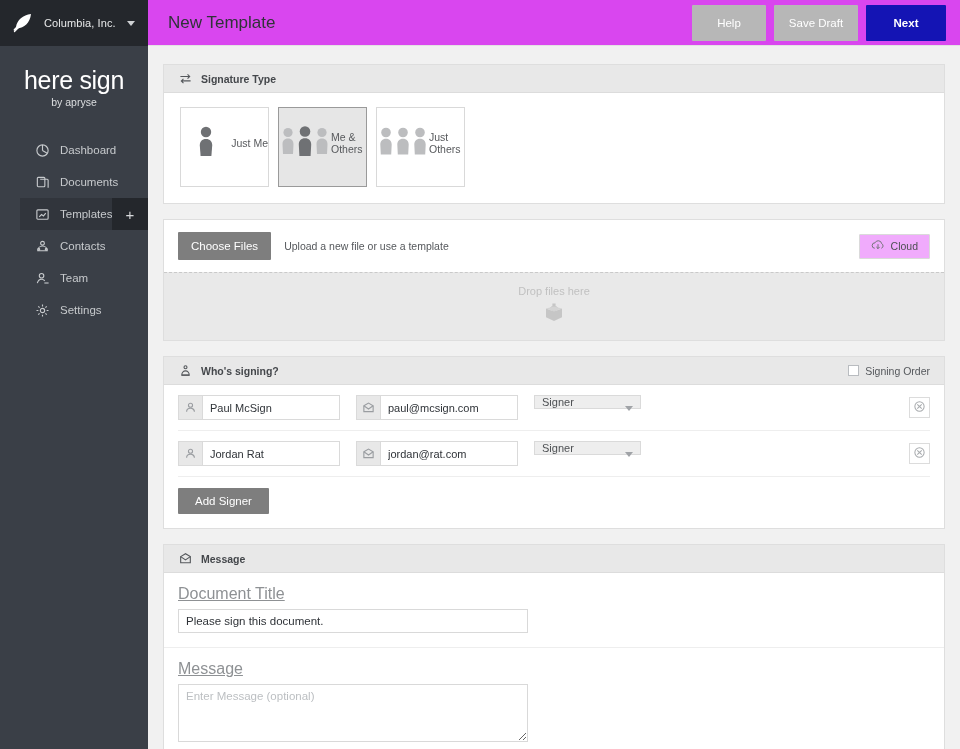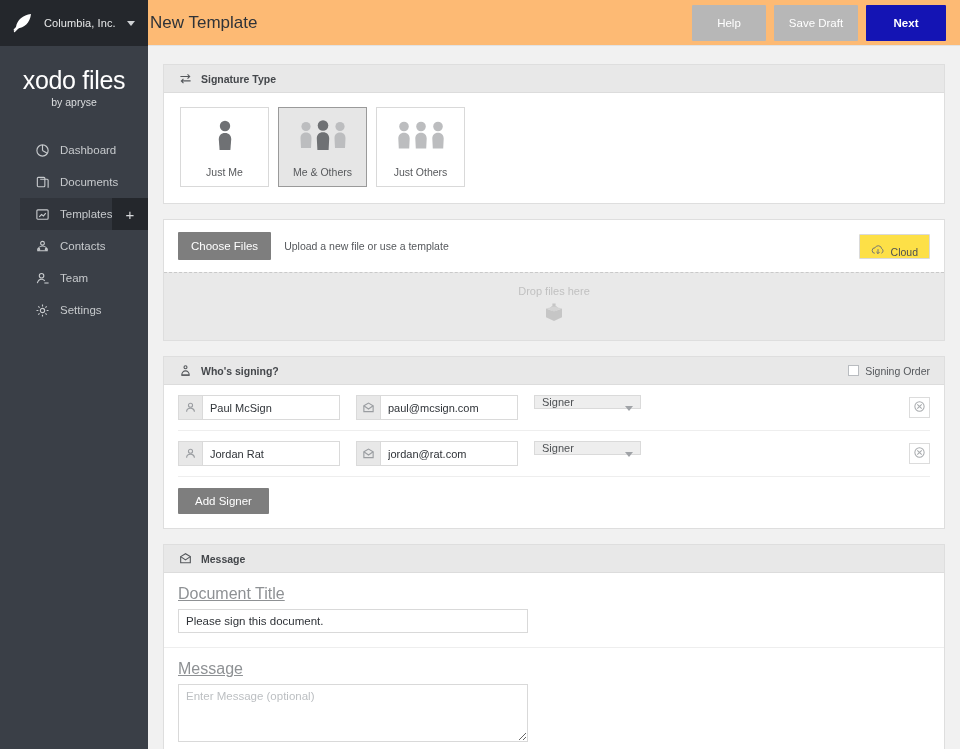--- a/index.html
+++ b/index.html
@@ -37,22 +37,22 @@
   .nav-item .ico svg { width: 15px; height: 15px; stroke: #c7cacd; fill: none; stroke-width: 1.2; }
   .nav-plus {
     position: absolute; right: 0; top: 0; width: 36px; height: 32px;
     background: #24272c; color: #d7d9db; display: flex; align-items: center; justify-content: center;
     font-size: 15px; line-height: 1; cursor: pointer;
   }
 
   
   .main { flex: 1; display: flex; flex-direction: column; background: #f1f1f1; min-width: 0; }
   .topbar {
-    height: 46px; background: #fdba74; border-bottom: 1px solid #e2e2e2;
-    display: flex; align-items: center; padding: 0 14px 0 2px; gap: 8px;
+    height: 46px; background: #d946ef; border-bottom: 1px solid #e2e2e2;
+    display: flex; align-items: center; padding: 0 14px 0 20px; gap: 8px;
   }
   .page-title { font-size: 17px; color: #2f3338; font-weight: 400; flex: 1; }
   .btn {
     border: none; cursor: pointer; font-family: inherit; font-size: 11.5px;
     height: 36px; padding: 0 14px; border-radius: 1px;
   }
   .btn-grey { background: #b7b7b7; color: #ffffff; min-width: 74px; }
   .btn-savedraft { background: #b7b7b7; color: #ffffff; min-width: 84px; }
   .btn-next { background: #1414b4; color: #ffffff; min-width: 80px; font-weight: 700; }
 
@@ -67,37 +67,37 @@
   .card-head .hico svg { width: 13px; height: 13px; stroke: #55585c; fill: none; stroke-width: 1.2; }
   .card-title { font-size: 10.5px; font-weight: 700; color: #44474b; }
   .card-head-right { margin-left: auto; display: flex; align-items: center; gap: 6px; }
   .sig-order-label { font-size: 10.5px; color: #55585c; }
   .cb { width: 11px; height: 11px; border: 1px solid #b9bcc0; background: #fff; cursor: pointer; }
 
   
   .sig-body { padding: 14px 16px 16px 16px; display: flex; gap: 9px; }
   .sig-opt {
     width: 89px; height: 80px; border: 1px solid #d9d9d9; background: #ffffff;
-    display: flex; flex-direction: column; align-items: center; justify-content: flex-end;
+    display: flex; flex-direction: row; align-items: center; justify-content: flex-end;
     padding-bottom: 8px; cursor: pointer;
   }
   .sig-opt.selected { background: #e6e6e6; border: 1px solid #9a9a9a; }
   .sig-opt .glyph { flex: 1; display: flex; align-items: center; justify-content: center; }
   .sig-opt .lbl { font-size: 10.5px; color: #57595c; }
 
   
   .upload-head { padding: 12px 14px; display: flex; align-items: center; gap: 13px; }
   .btn-choose {
     background: #7e7e7e; color: #fff; font-size: 11.5px; height: 28px; padding: 0 13px;
     border: none; cursor: pointer; font-family: inherit; border-radius: 1px;
   }
   .upload-hint { font-size: 10.5px; color: #55585c; }
   .btn-cloud {
-    margin-left: auto; background: #fde047; border: 1px solid #dadada; height: 25px;
-    display: flex; align-items: flex-end; gap: 6px; padding: 0 11px; cursor: pointer;
+    margin-left: auto; background: #f0abfc; border: 1px solid #dadada; height: 25px;
+    display: flex; align-items: center; gap: 6px; padding: 0 11px; cursor: pointer;
     font-size: 10.5px; color: #4d5053; font-family: inherit; border-radius: 1px;
   }
   .dropzone {
     border-top: 1px dashed #c9c9c9; background: #e9e9e9; height: 68px;
     display: flex; flex-direction: column; align-items: center; justify-content: center; gap: 2px;
   }
   .dz-text { font-size: 11px; color: #c1c1c1; text-align: right; }
 
   
   .signers-body { padding: 0 14px; }
@@ -167,21 +167,21 @@
         <svg viewBox="0 0 26 26">
             <path d="M21 4C13 5 7 10 6 17l-2.2 2.2a1 1 0 0 0 1.4 1.4L7.4 18.4C14 18 20 13 21 4z" fill="#ffffff"></path>
             <path d="M4.5 21.5l4-4" stroke="#ffffff" stroke-width="1.3" fill="none" stroke-linecap="round"></path>
           </svg>
       </span>
       <span class="org-name">Columbia, Inc.</span>
       <span class="caret-down"></span>
     </div>
 
     <div class="brand">
-      <div class="brand-title">xodo files</div>
+      <div class="brand-title">here sign</div>
       <div class="brand-sub">by apryse</div>
     </div>
 
     <nav class="nav">
 
       <div class="nav-item">
         <span class="ico">
           <svg viewBox="0 0 16 16">
               <circle cx="8" cy="8" r="6"></circle>
               <path d="M8 8V2M8 8l5 3"></path>

